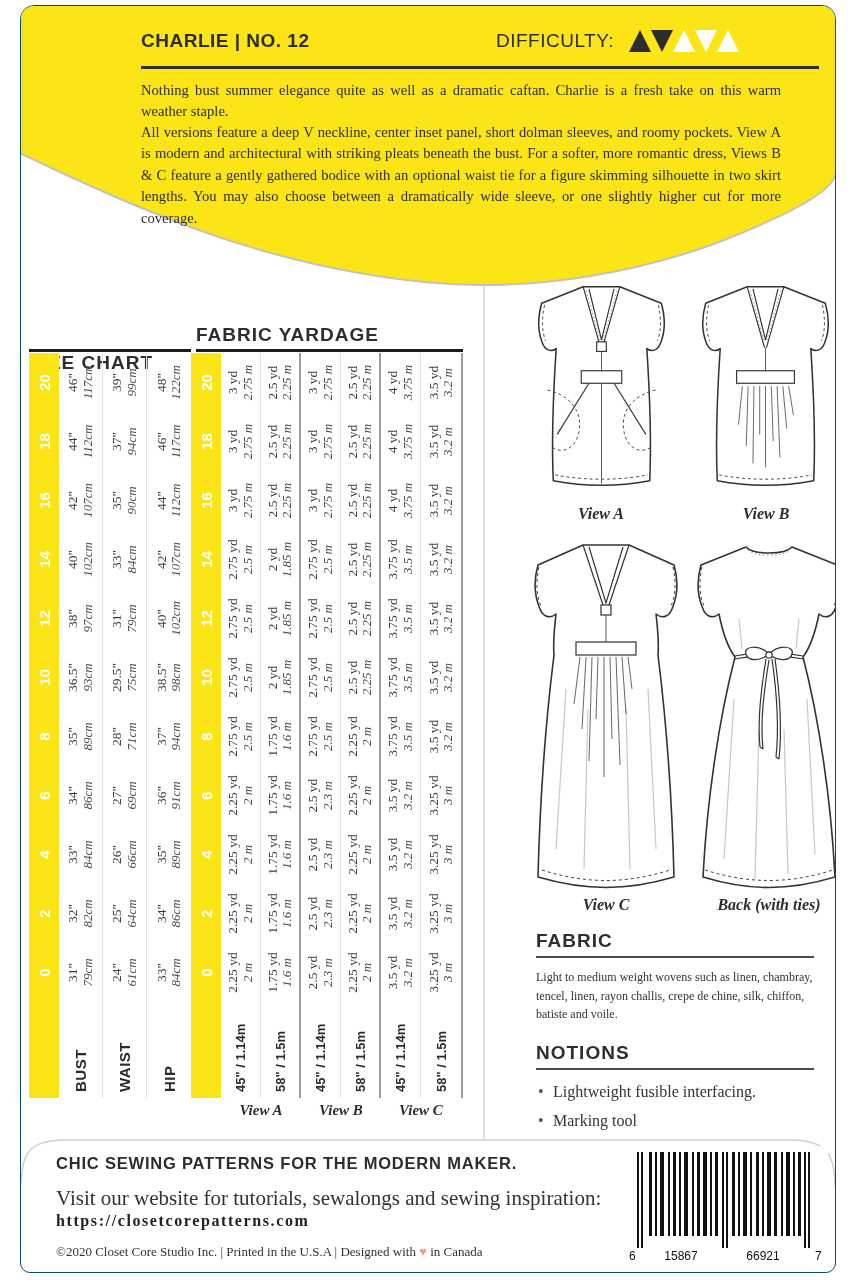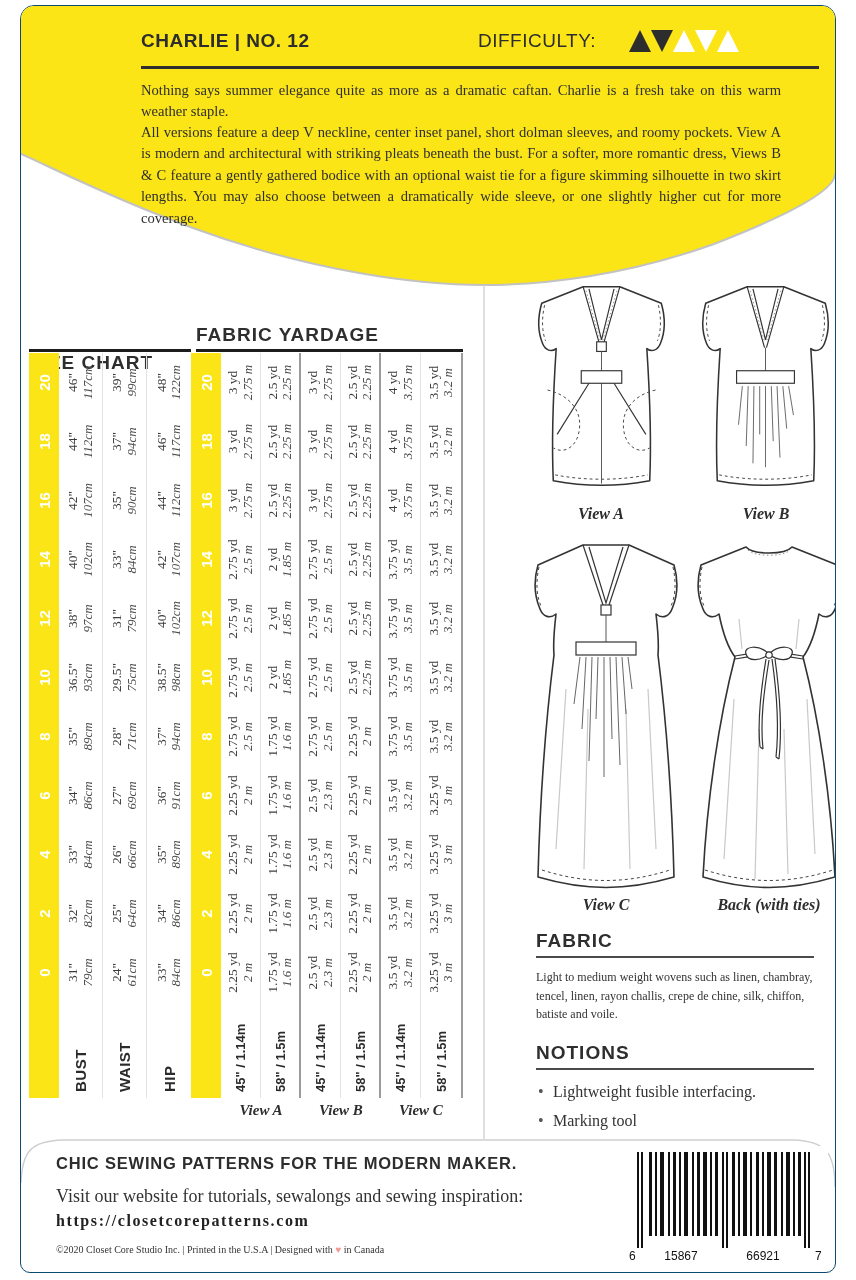--- a/index.html
+++ b/index.html
@@ -46,23 +46,23 @@
   .illus-label{font:700 italic 16px "Liberation Serif",serif;color:#2e2e2e;text-align:center;}
 
   
   .body-text{font-size:12px;line-height:1.55;color:#333;}
   .notions{margin:0;padding:0;list-style:none;}
   .notions li{font-size:16px;line-height:1.8;color:#333;padding-left:17px;position:relative;}
   .notions li::before{content:"•";position:absolute;left:2px;color:#555;}
 
   
   .tagline{font:700 16.5px "Liberation Sans",sans-serif;letter-spacing:.8px;color:#2d2d2d;}
-  .visit{font-size:18px;color:#333;}
+  .visit{font-size:21px;color:#333;}
   .url{font-weight:700;font-size:16px;letter-spacing:1.6px;color:#222;}
-  .copyright{font-size:10px;color:#333;}
+  .copyright{font-size:13px;color:#333;}
   .heart{color:#f19b94;}
 
   
   .dress .body{fill:#fff;stroke:#333;stroke-width:1.6;stroke-linejoin:round;}
   .dress .shade{fill:#d9d9d9;}
   .dress .ln{fill:none;stroke:#333;stroke-width:1.2;}
   .dress .thin{fill:none;stroke:#555;stroke-width:1;}
   .dress .wh{fill:#fff;stroke:#333;stroke-width:1.2;}
   .dress .dash{fill:none;stroke:#444;stroke-width:1;stroke-dasharray:3 3;}
   .dress .dash2{fill:none;stroke:#777;stroke-width:.8;stroke-dasharray:1.5 2.5;}
@@ -79,30 +79,30 @@
   <div class="envelope">
 
     <svg class="bg-svg" viewBox="0 0 814 1266">
       <path d="M0,0 H814 V168 C814,186 760,212 693,238 C604,270 522,279 463,279 C398,279 292,266 172,222 C92,193 34,163 0,148 Z" fill="#fbe516"></path>
       <path d="M0,148 C34,163 92,193 172,222 C292,266 398,279 463,279 C522,279 604,270 693,238 C760,212 814,186 814,168" fill="none" stroke="#c2c2c2" stroke-width="2"></path>
       <path d="M463,279 L463,1133" stroke="#d2d2d2" stroke-width="1.4"></path>
       <path d="M0,1177 C1,1145 10,1135 42,1134 L772,1134 C805,1135 814,1147 814,1181" fill="none" stroke="#cfcfcf" stroke-width="1.5"></path>
     </svg>
 
     <div class="abs title" style="left:120px;top:24px;">CHARLIE | NO. 12</div>
-    <div class="abs diff-label" style="left:457px;top:24px;">DIFFICULTY:</div>
+    <div class="abs diff-label" style="left:475px;top:24px;">DIFFICULTY:</div>
     <svg class="abs" id="difficulty-triangles" style="left:608px;top:22px;" width="112" height="26" viewBox="0 0 112 26">
         <polygon points="0,24 11,2 22,24" fill="#2d2d2d"></polygon>
         <polygon points="22,2 44,2 33,24" fill="#2d2d2d"></polygon>
         <polygon points="44,24 55,2 66,24" fill="#ffffff"></polygon>
         <polygon points="66,2 88,2 77,24" fill="#ffffff"></polygon>
         <polygon points="88,24 99,2 110,24" fill="#ffffff"></polygon>
       </svg>
     <div class="abs rule" style="left:120px;top:60px;width:678px;"></div>
-    <div class="abs para" style="left:120px;top:74px;width:640px;">Nothing says summer elegance quite as more as a dramatic caftan. Charlie is a fresh take on this warm weather staple.</div>
+    <div class="abs para" style="left:120px;top:74px;width:640px;">Nothing bust summer elegance quite as well as a dramatic caftan. Charlie is a fresh take on this warm weather staple.</div>
     <div class="abs para" style="left:120px;top:116px;width:640px;">All versions feature a deep V neckline, center inset panel, short dolman sleeves, and roomy pockets. View A is modern and architectural with striking pleats beneath the bust. For a softer, more romantic dress, Views B &amp; C feature a gently gathered bodice with an optional waist tie for a figure skimming silhouette in two skirt lengths. You may also choose between a dramatically wide sleeve, or one slightly higher cut for more coverage.</div>
 
     <div class="abs sec-h" style="left:8px;top:318px;margin-top:28px;">SIZE CHART</div>
     <div class="abs thick" style="left:8px;top:343px;width:162px;"></div>
     <div class="abs sec-h" style="left:175px;top:318px;">FABRIC YARDAGE</div>
     <div class="abs thick" style="left:175px;top:343px;width:267px;"></div>
 
     <div class="rot-wrap" style="left:8px;top:347px;width:162px;height:745px;">
       <div class="rot-inner" id="size-table">
           <div class="t-row header-row sc-hr">

